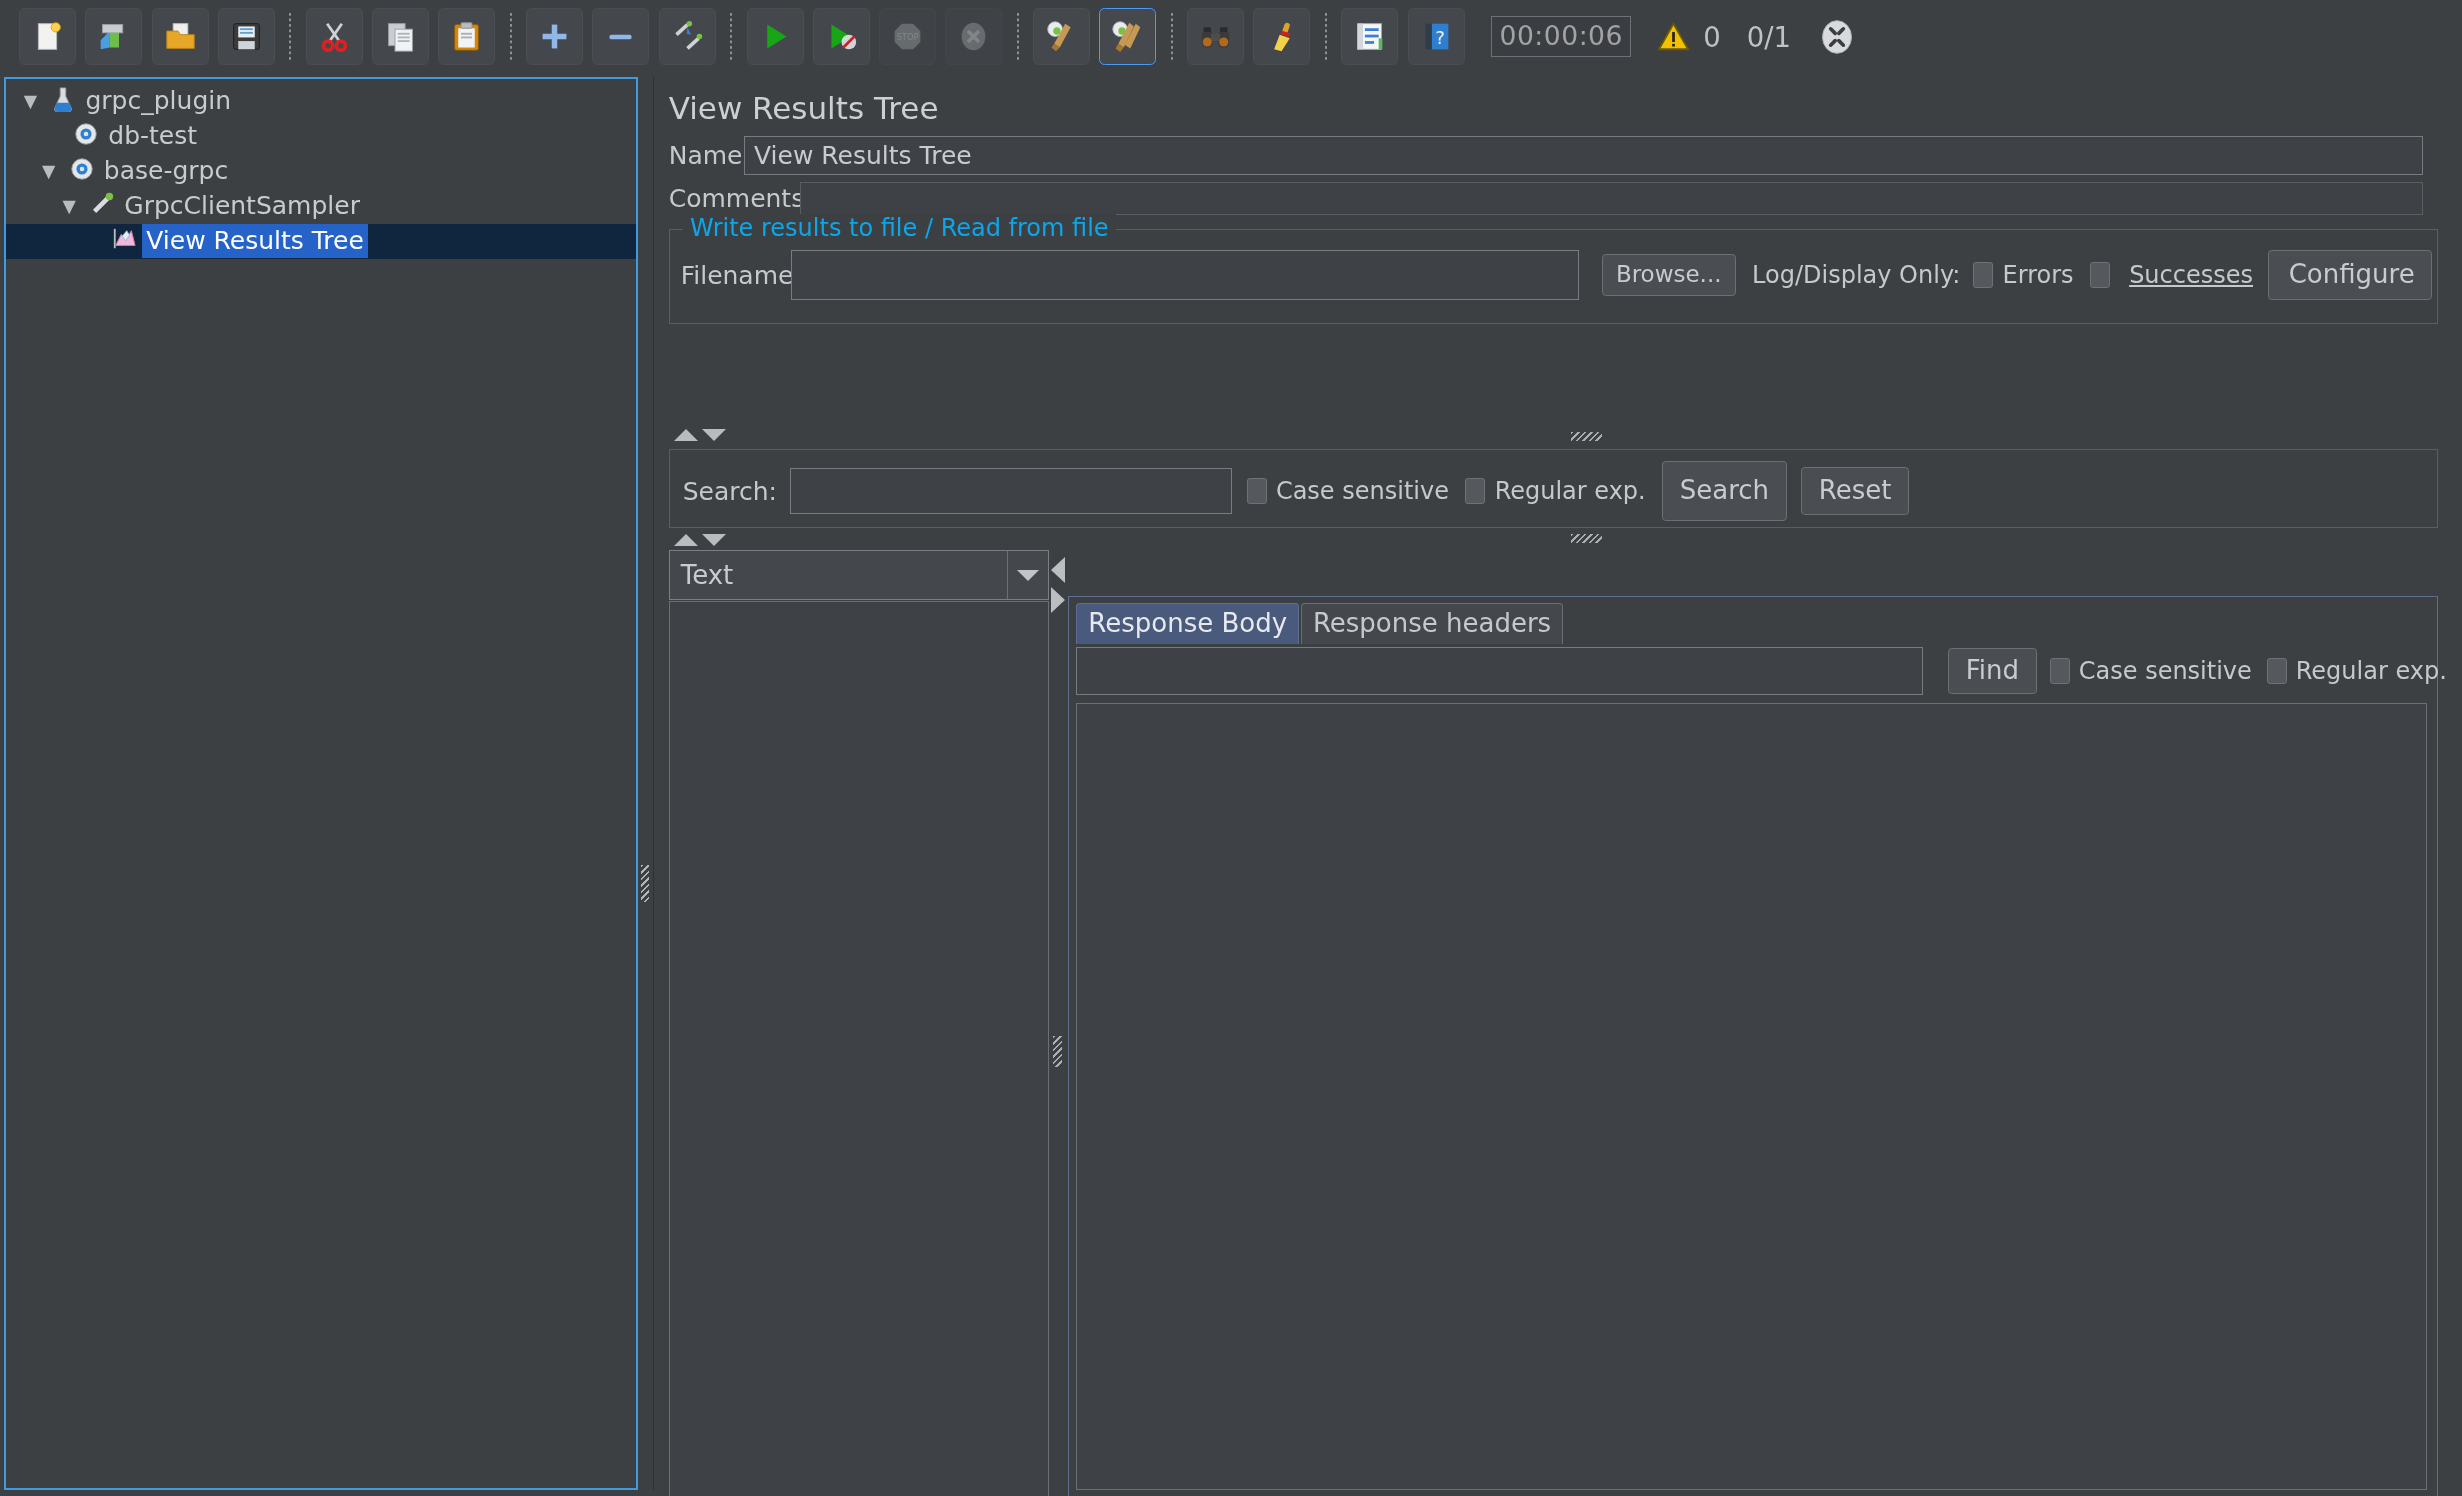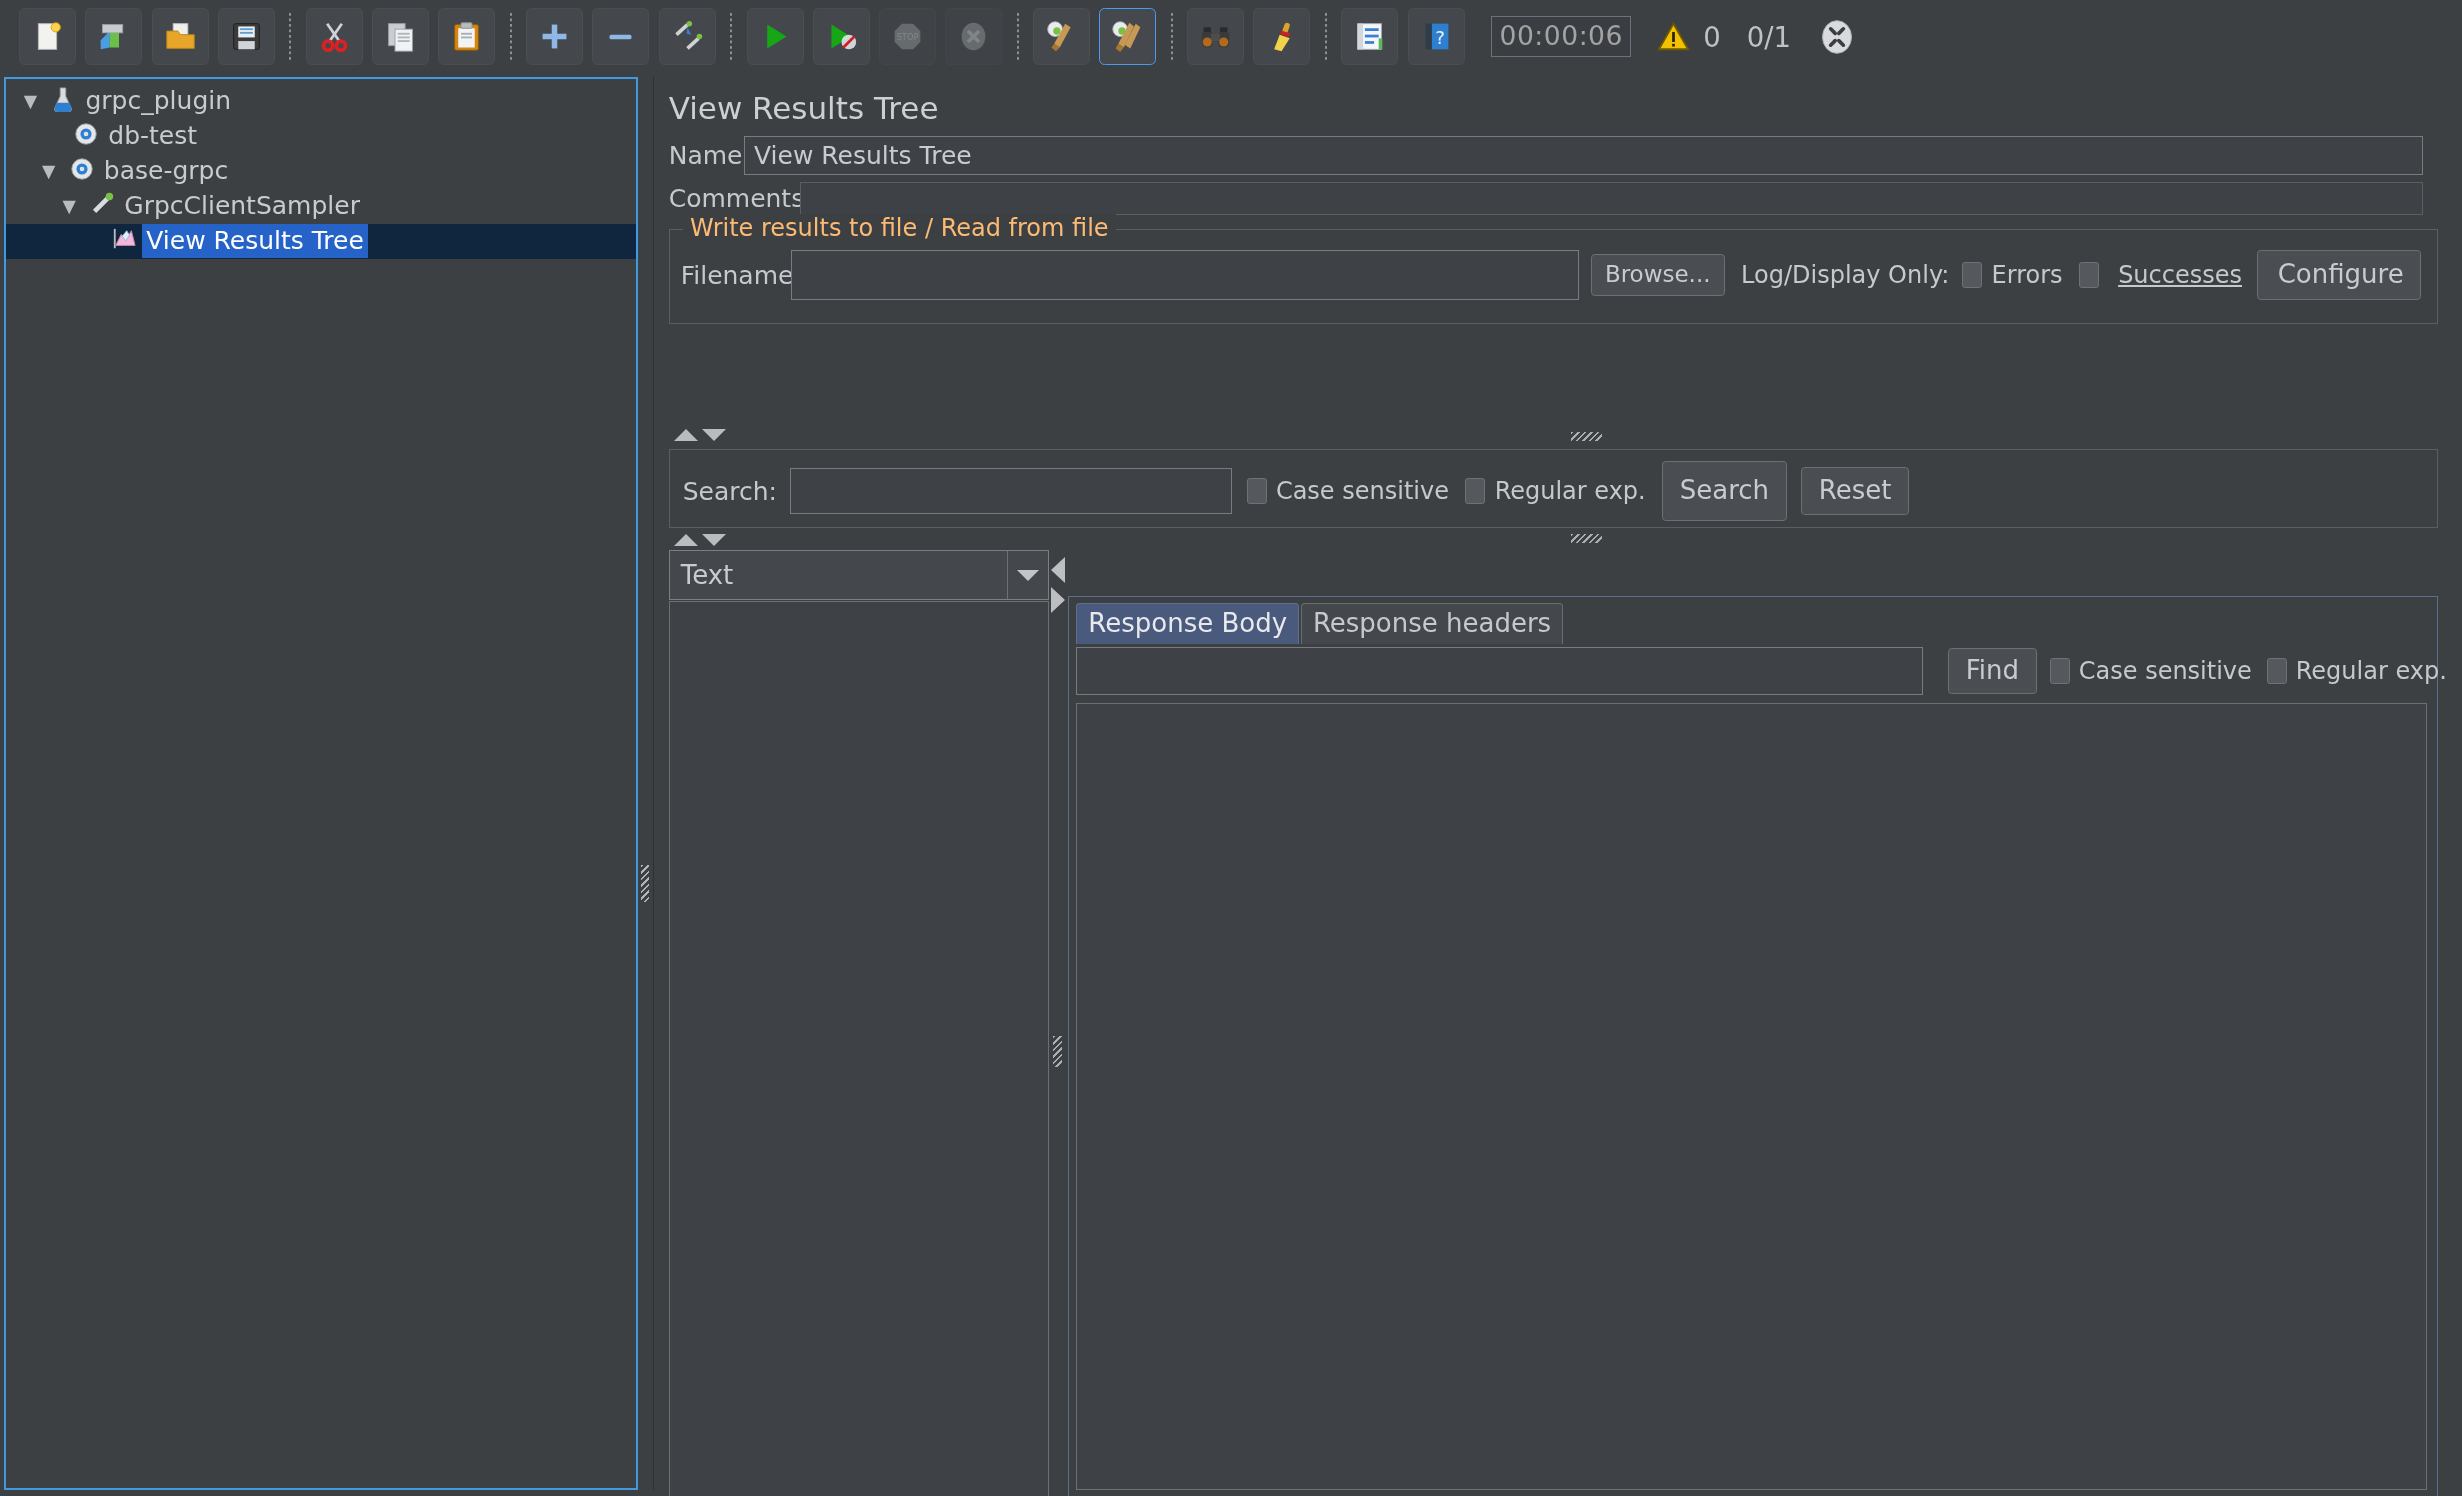--- a/index.html
+++ b/index.html
@@ -89,21 +89,21 @@
     background:#3e4246;border:0.9px solid #787c80;
     box-sizing:border-box;color:#c9cbce;font-size:25px;
     padding:3.7px 9.2px;
   }
   
   .groupbox{
     position:absolute;border:0.9px solid #5a5e62;box-sizing:border-box;
   }
   .grouptitle{
     position:absolute;top:-16.5px;left:13px;background:#3c4043;
-    padding:0 7.3px;font-size:24px;color:#fdba74;white-space:nowrap;
+    padding:0 7.3px;font-size:24px;color:#0ea5e9;white-space:nowrap;
   }
   
   .btn{
     background:#4a4e52;border:0.9px solid #6c7074;border-radius:3.7px;
     color:#c9cbce;font-size:23px;padding:5.5px 13px 7.3px 13px;
     box-sizing:border-box;white-space:nowrap;
     display:inline-flex;align-items:center;justify-content:center;
   }
   .btn.big{font-size:26px;padding:7.3px 16.5px 9.2px 16.5px;}
   .cbx{
@@ -432,21 +432,21 @@
   <div class="fieldrow" style="left:14.7px;top:105px;width:1769px;">
     <span class="flabel" style="width:130px;">Comments:</span>
     <span class="tfield" style="margin-left:1.8px;width:1623px;height:33px;border-color:#5a5e62;"></span>
   </div>
 
   <div class="groupbox" style="left:14.7px;top:152px;width:1769px;height:95px;">
     <span class="grouptitle">Write results to file / Read from file</span>
     <div class="fieldrow" style="left:11px;top:20px;">
       <span class="flabel" style="width:101px;">Filename</span>
       <span class="tfield" style="margin-left:9.2px;width:788px;height:50px;"></span>
-      <span class="btn" style="margin-left:12px;height:42px;">Browse...</span>
+      <span class="btn" style="margin-left:23px;height:42px;">Browse...</span>
       <span class="cblabel" style="margin-left:16.5px;">Log/Display Only:</span>
       <span class="cbx" style="margin-left:13px;"></span>
       <span class="cblabel" style="margin-left:9.2px;">Errors</span>
       <span class="cbx" style="margin-left:16.5px;"></span>
       <span class="cblabel" style="margin-left:19px;text-decoration:underline;">Successes</span>
       <span class="btn big" style="margin-left:14.7px;height:50px;padding-left:20px;">Configure</span>
     </div>
   </div>
 
   <div class="collapsers" style="left:20px;top:352px;">

